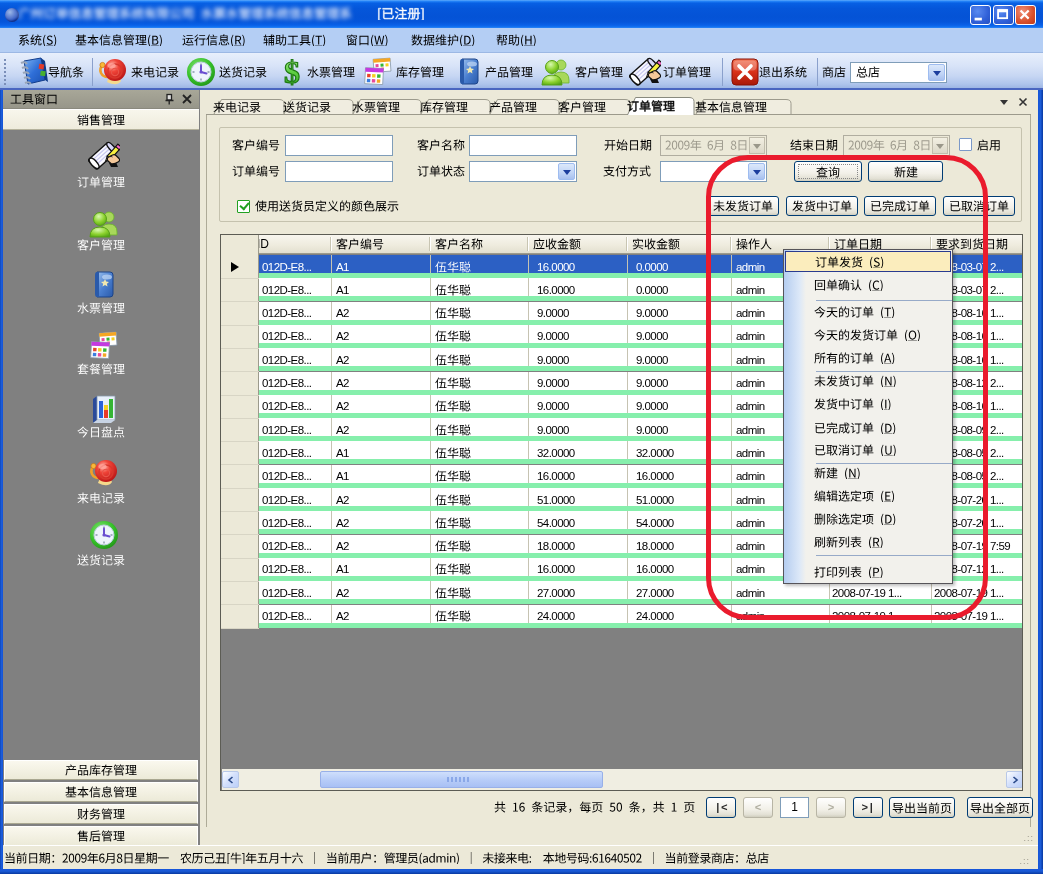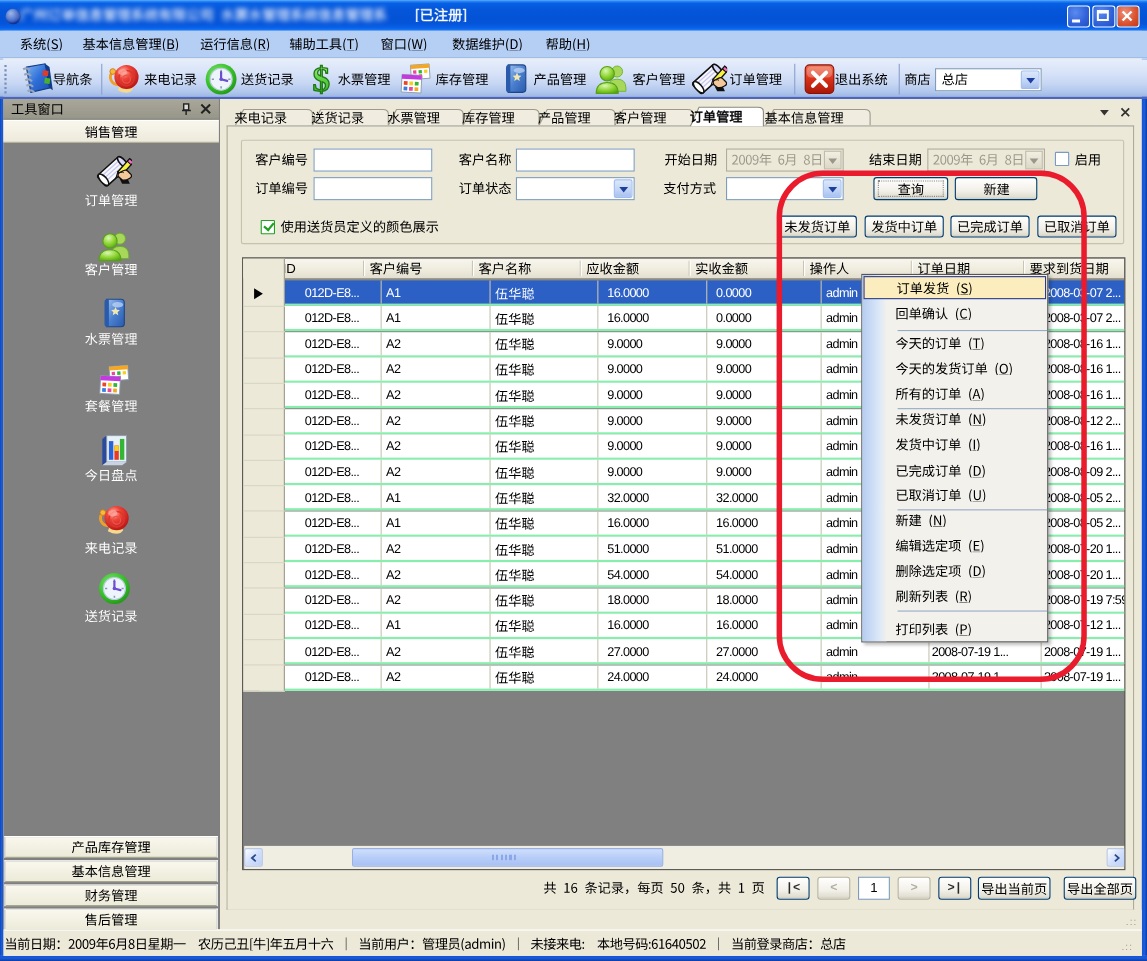--- a/index.html
+++ b/index.html
@@ -57,21 +57,21 @@
  background:linear-gradient(180deg,#ffffff,#f2f0e8 60%,#e2e0d4 88%,#cfcdbe 100%);
  display:flex;align-items:center;justify-content:center}
 .cb{position:absolute;width:13px;height:13px;background:#fff;border:1px solid #7b99c8;border-radius:1px}
 .cb.checked{border-color:#21a121}
 .cb.checked:after{content:"";position:absolute;left:2px;top:1px;width:7px;height:4px;border-left:2px solid #21a121;border-bottom:2px solid #21a121;transform:rotate(-50deg)}
 
 #grid{position:absolute;left:13px;top:119px;width:803px;height:557px;border:1px solid #5c5c54;background:#808080;overflow:hidden}
 #ghead{position:absolute;left:0;top:0;width:801px;height:19px;background:linear-gradient(180deg,#f8f6ef,#eeebdd 60%,#e2dfcf);border-bottom:1px solid #9c9a8c}
 .gh{position:absolute;top:0;height:18px;display:flex;align-items:center;padding-left:5px}
 .ghsep{position:absolute;top:2px;width:1px;height:14px;background:#fff;box-shadow:-1px 0 0 #c8c5b2}
-.grow{position:absolute;left:15px;width:801px;height:23px;background:#fff;border-bottom:2px solid #86efac}
+.grow{position:absolute;left:0;width:801px;height:23px;background:#fff;border-bottom:5px solid #86efac}
 .gc{position:absolute;top:0;height:23px;display:flex;align-items:center;padding-left:5px;overflow:hidden;white-space:nowrap;font-size:11.5px;letter-spacing:-0.55px}
 .gv{position:absolute;top:0;bottom:0;width:1px;background:#c6c3b2}
 #selcol{position:absolute;left:0;top:0;width:38px;height:393px;background:#ece9d8;border-right:1px solid #9c9a8c}
 
 .sbtn{position:absolute;width:17px;height:17px;border-radius:2px;background:linear-gradient(135deg,#fdfefe,#d2dffc 50%,#bcd0f8);border:1px solid #b8c8e8;display:flex;align-items:center;justify-content:center;color:#4d6185;font-weight:bold;font-size:9px}
 
 #ctxmenu{position:absolute;left:783px;top:249px;width:170px;height:335px;background:#f2f1ec;border:1px solid #565459;box-shadow:2px 2px 3px rgba(0,0,0,.25)}
 #ctxmenu .strip{position:absolute;left:0;top:0;width:22px;height:100%;background:linear-gradient(90deg,#b5cdf0,#dce8f8 70%,#f2f1ec)}
 .mitem{position:absolute;left:30px}
 .msep{position:absolute;left:32px;width:136px;height:1px;background:#97aac8}

